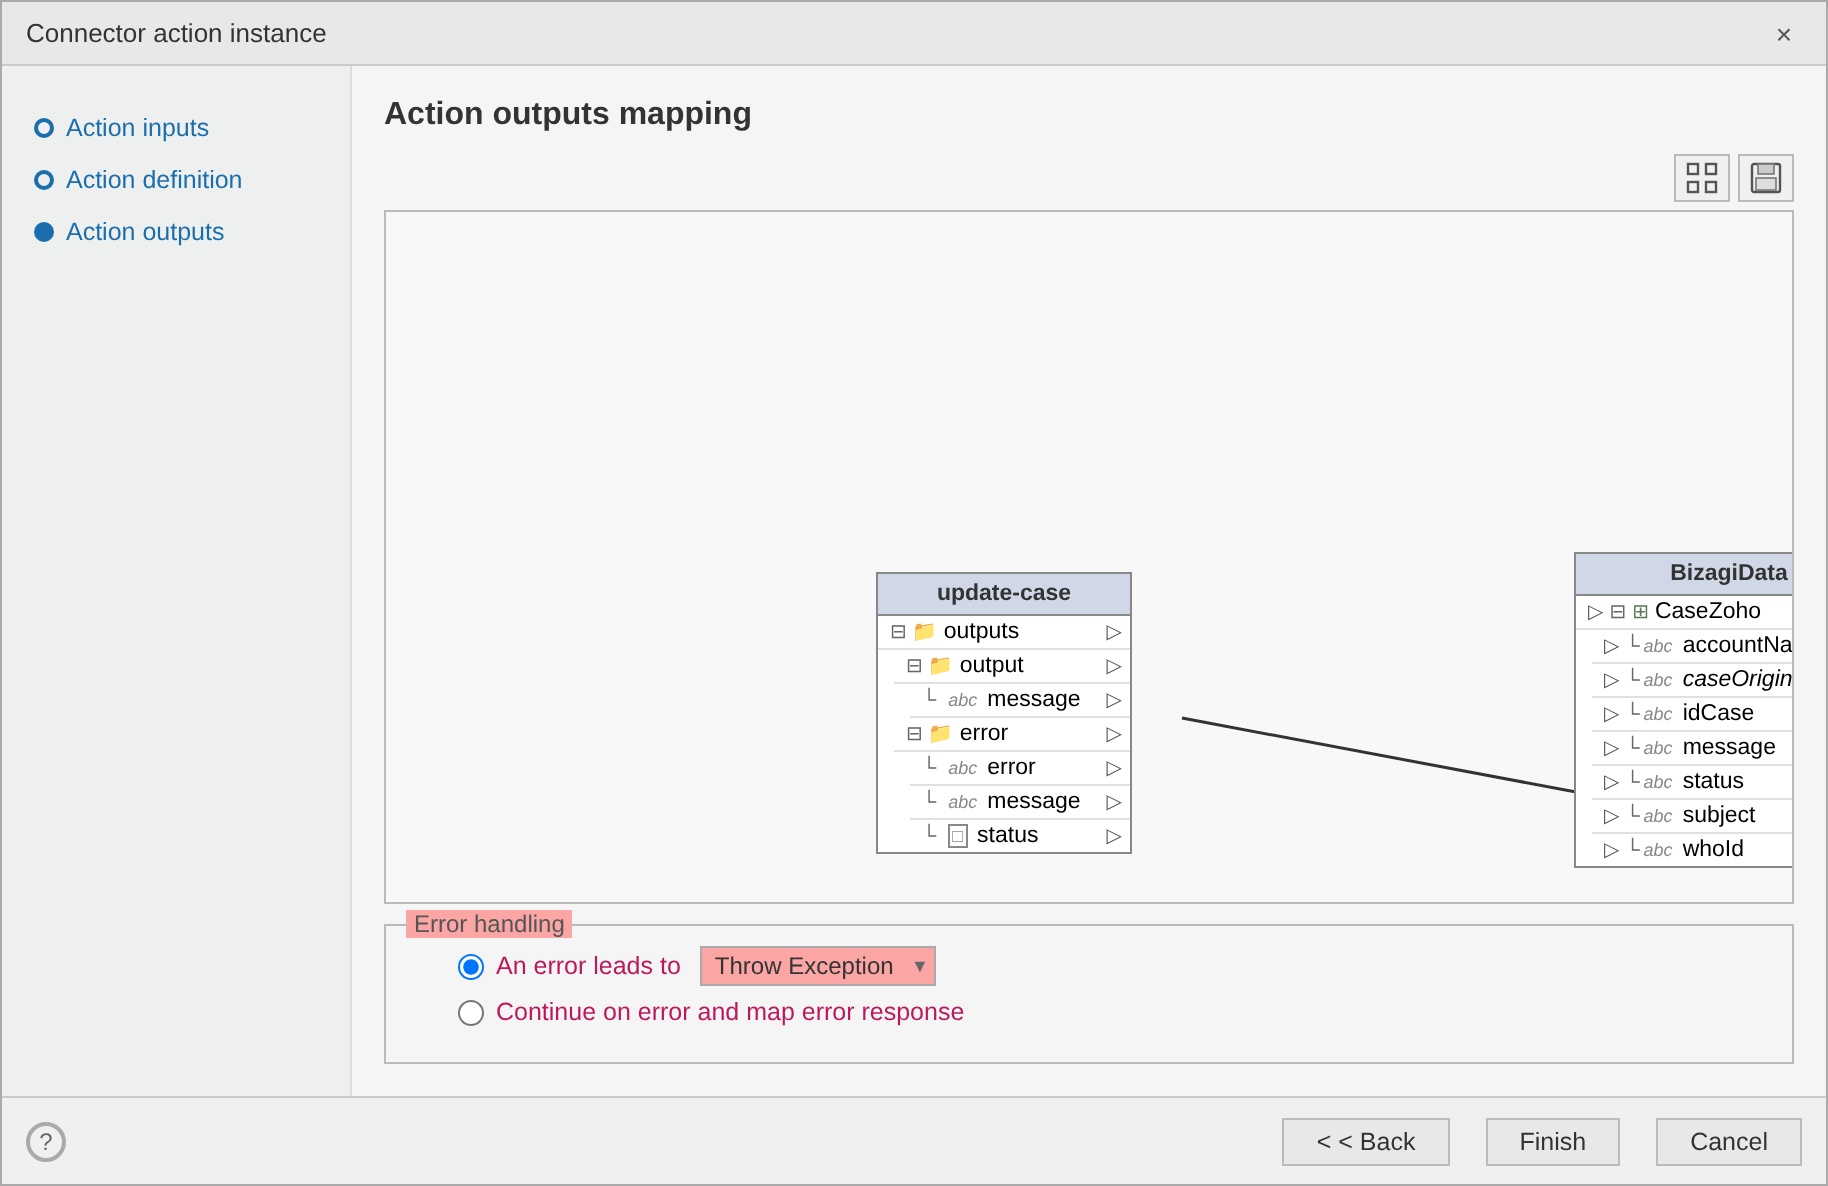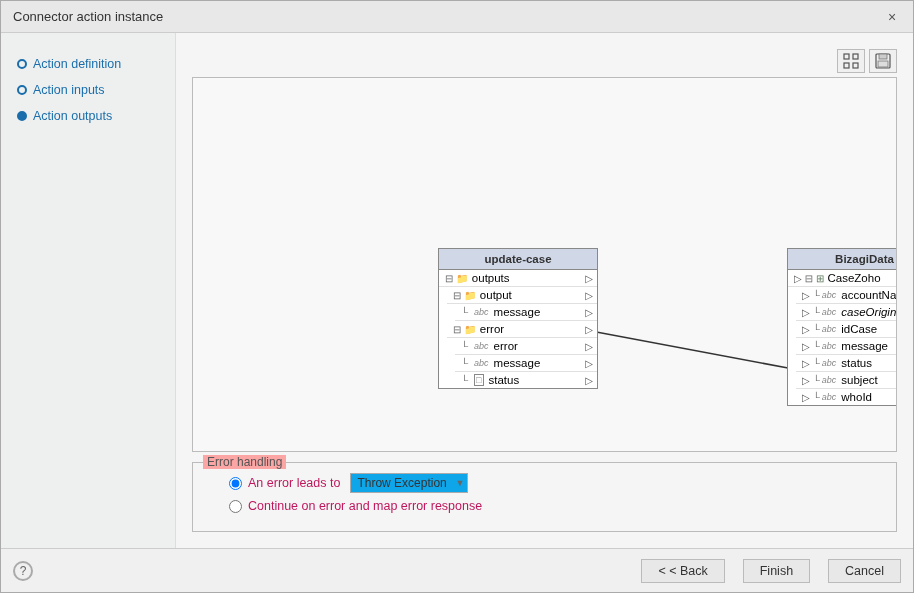--- a/index.html
+++ b/index.html
@@ -181,21 +181,21 @@
       align-items: center;
       margin-bottom: 6px;
       margin-left: 20px;
     }
     .radio-row input[type=radio] { margin-right: 6px; }
     .radio-row label { font-size: 12.5px; color: #be185d; }
     .select-dropdown {
       margin-left: 10px;
       padding: 2px 20px 2px 6px;
       border: 1px solid #aaa;
-      background: #0ea5e9;
+      background: #fca5a5;
       font-size: 12px;
       color: #333;
       appearance: none;
       -webkit-appearance: none;
       cursor: pointer;
       position: relative;
     }
     .select-wrapper {
       position: relative;
       display: inline-block;
@@ -264,33 +264,34 @@
   <div class="title-bar">
     <span class="title-bar-title">Connector action instance</span>
     <button class="close-btn">×</button>
   </div>
 
   <div class="main-area">
 
     <div class="sidebar">
       <div class="sidebar-item">
         <div class="bullet"></div>
-        <span>Action definition</span>
+        <span>Action inputs</span>
       </div>
       <div class="sidebar-item">
         <div class="bullet"></div>
-        <span>Action inputs</span>
+        <span>Action definition</span>
       </div>
       <div class="sidebar-item active">
         <div class="bullet"></div>
         <span>Action outputs</span>
       </div>
     </div>
 
     <div class="content-area">
+      <div class="content-title">Action outputs mapping</div>
 
       <div class="toolbar-icons">
         <button class="toolbar-icon-btn" title="Expand">
           <svg width="16" height="16" viewBox="0 0 16 16">
             <rect x="1" y="1" width="5" height="5" fill="none" stroke="#555" stroke-width="1.2"></rect>
             <rect x="10" y="1" width="5" height="5" fill="none" stroke="#555" stroke-width="1.2"></rect>
             <rect x="1" y="10" width="5" height="5" fill="none" stroke="#555" stroke-width="1.2"></rect>
             <rect x="10" y="10" width="5" height="5" fill="none" stroke="#555" stroke-width="1.2"></rect>
           </svg>
         </button>
@@ -304,21 +305,21 @@
       </div>
 
       <div class="mapping-canvas">
         <div class="mapping-inner">
 
           <svg class="mapping-svg">
 
             <line x1="398" y1="253" x2="595" y2="290" stroke="#333" stroke-width="1.5"></line>
           </svg>
 
-          <div class="mapping-table" style="left: 245px; top: 170px; width: 160px;">
+          <div class="mapping-table" style="left: 245px; top: 180px; width: 128px;">
             <div class="mapping-table-header">update-case</div>
 
             <div class="mapping-table-row">
               <span class="row-icon">⊟</span>
               <span class="row-icon icon-folder">📁</span>
               <span>outputs</span>
               <span class="row-arrow">▷</span>
             </div>
 
             <div class="mapping-table-row indent1">

